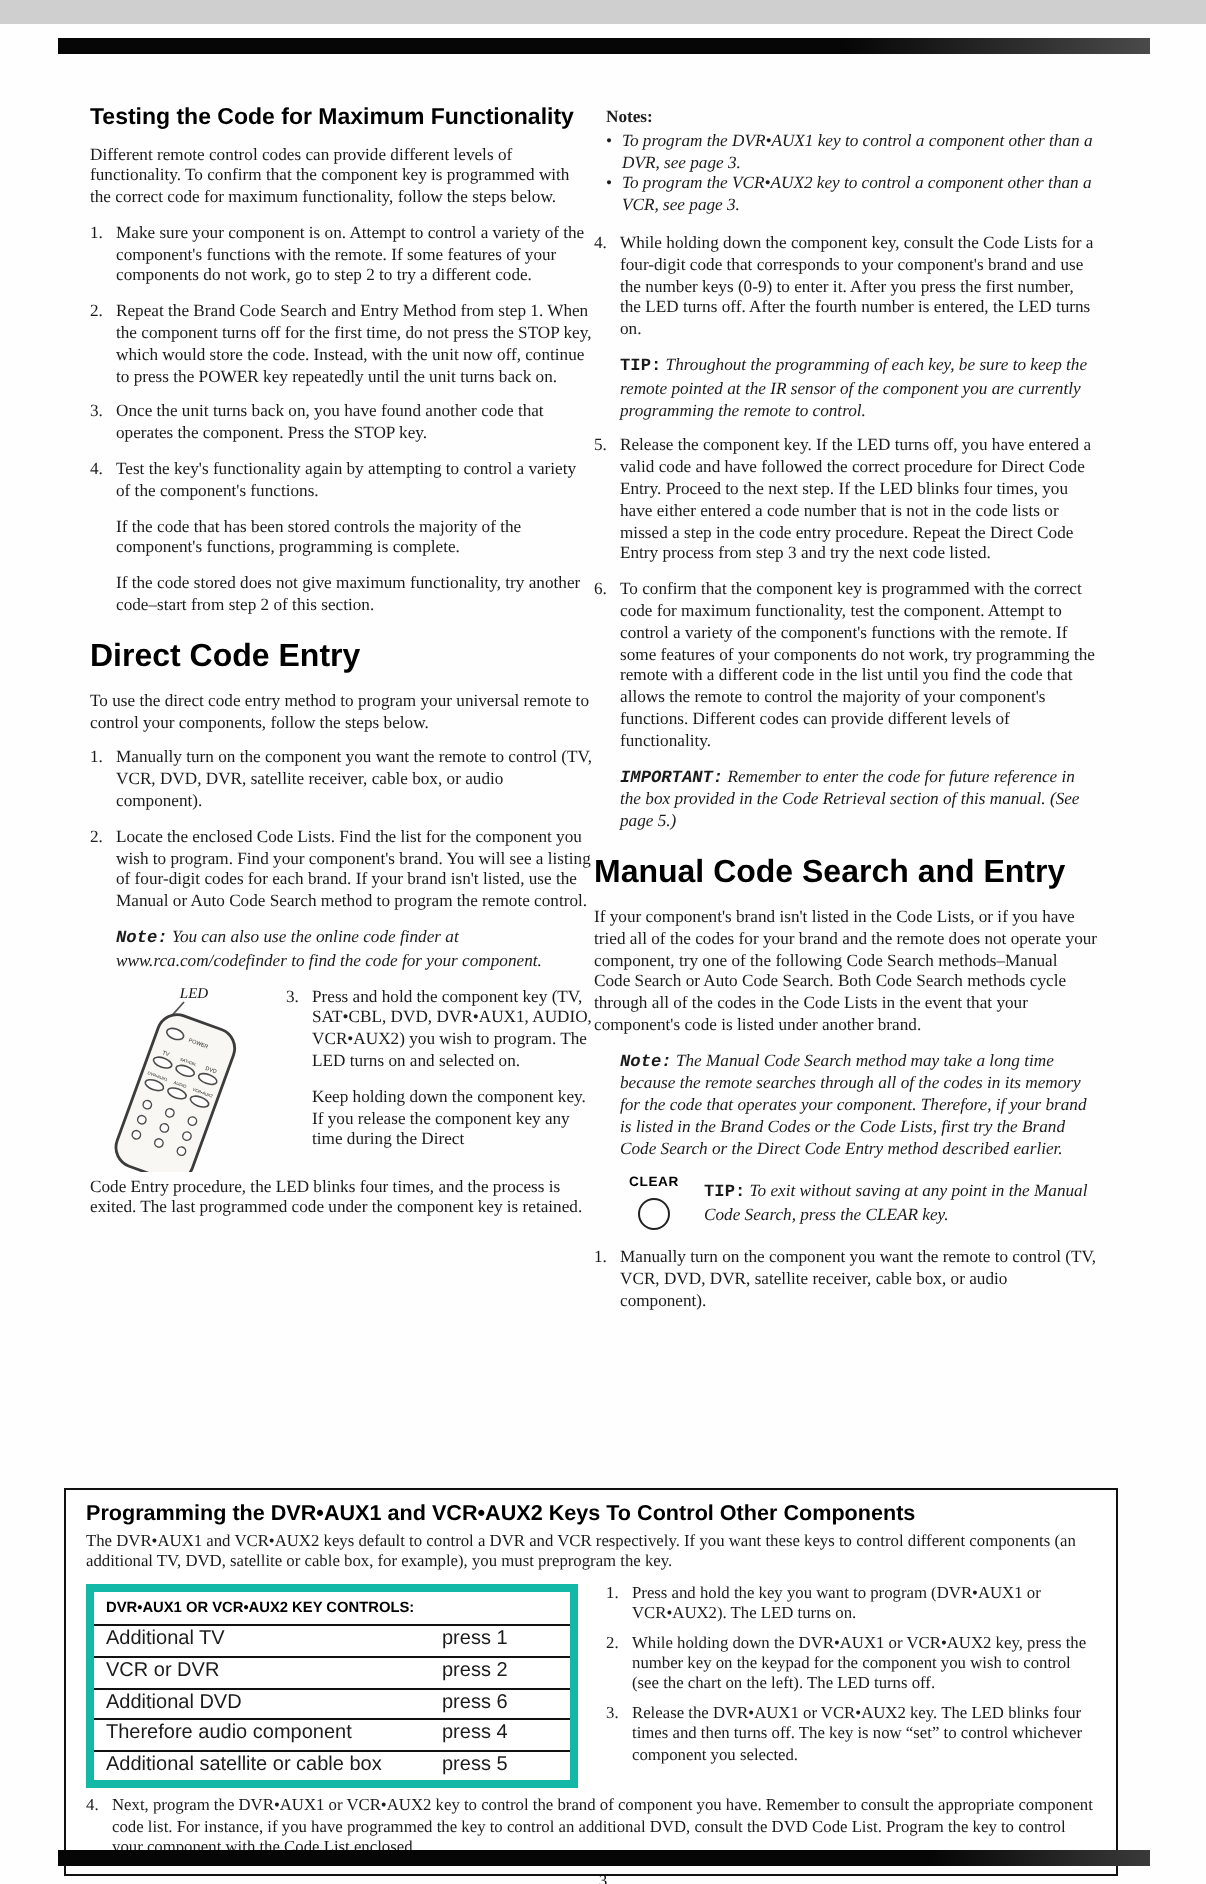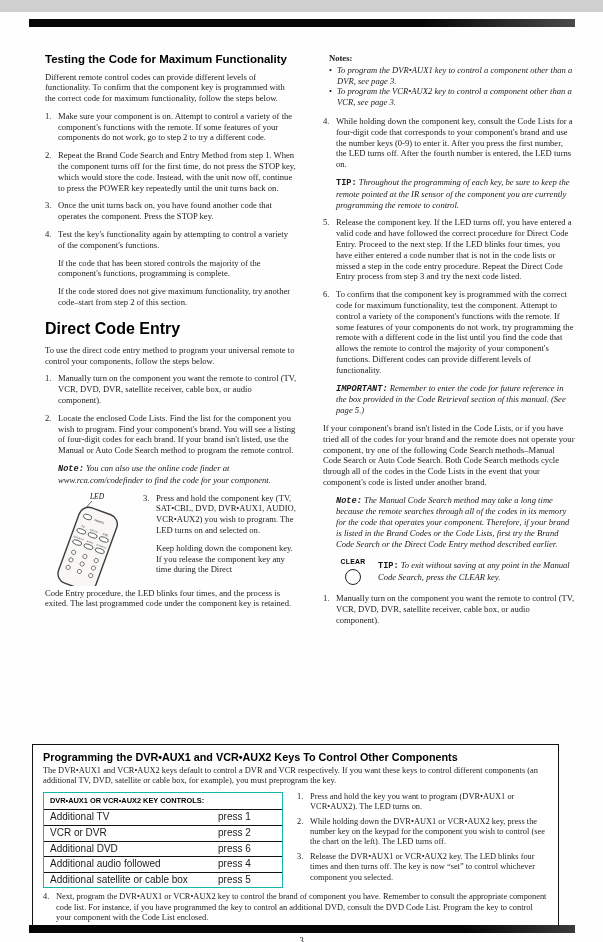--- a/index.html
+++ b/index.html
@@ -3,21 +3,21 @@
 <meta charset="utf-8">
 <style>
   html,body{margin:0;padding:0;}
   body{background:#cfcfcf;font-family:"Liberation Serif",serif;}
   .page{position:relative;width:603px;height:942px;margin:12px auto;background:#fefefe;overflow:hidden;color:#1b1b1b;}
   .bar{position:absolute;left:29px;width:546px;height:8px;}
   .bar-top{top:7px;background:linear-gradient(90deg,#060606 0%,#060606 72%,#4a4a4a 100%);}
   .bar-bottom{top:913px;background:linear-gradient(90deg,#060606 0%,#060606 80%,#3a3a3a 100%);}
   .col{position:absolute;top:41px;width:252px;}
   .col-left{left:45px;}
-  .col-right{left:323px;}
+  .col-right{left:297px;}
   .sec-title{font-family:"Liberation Sans",sans-serif;font-weight:bold;font-size:11.5px;line-height:13.5px;color:#000;margin:0 0 5px 0;}
   .big-title{font-family:"Liberation Sans",sans-serif;font-weight:bold;font-size:16px;line-height:18px;color:#000;margin:12px 0 7px 0;}
   .body-text{font-size:8.6px;line-height:10.8px;margin:0 0 7px 0;}
   .step{display:flex;font-size:8.6px;line-height:10.8px;margin:0 0 7px 0;}
   .step-n{flex:none;width:13px;}
   .step-t{flex:1;}
   .indent{margin-left:13px;}
   .italic{font-style:italic;}
   .lbl{font-weight:bold;font-style:normal;font-family:Liberation Mono, monospace;}
   .lbl.it{font-style:italic;}
@@ -35,21 +35,21 @@
   .pad-dot{fill:#fff;stroke:#4a4a4a;stroke-width:0.7;}
   .clear-row{display:flex;align-items:center;margin:2px 0 8px 13px;font-size:8.6px;line-height:10.8px;}
   .clear-key{flex:none;width:34px;text-align:center;margin-right:8px;}
   .clear-cap{font-family:"Liberation Sans",sans-serif;font-weight:bold;font-size:6.8px;letter-spacing:0.3px;color:#000;}
   .clear-circle{width:14px;height:14px;border:1.6px solid #222;border-radius:50%;margin:2px auto 0;background:#fff;}
   .clear-tip{flex:1;margin:0;}
   .bottom-box{position:absolute;left:32px;top:732px;width:527px;border:1.5px solid #111;background:#fff;padding:6px 10px 7px;box-sizing:border-box;}
   .box-title{font-family:"Liberation Sans",sans-serif;font-weight:bold;font-size:10.8px;line-height:12px;color:#000;margin:0 0 3px;}
   .box-intro{font-size:8.4px;line-height:10.4px;margin:0 0 5px;}
   .box-cols{display:flex;gap:14px;margin-bottom:4px;}
-  .key-table{flex:none;width:238px;border:1px solid #14b8a6;align-self:flex-start;background:#fff;}
+  .key-table{flex:none;width:238px;border:4px solid #14b8a6;align-self:flex-start;background:#fff;}
   .kt-header{font-family:"Liberation Sans",sans-serif;font-weight:bold;font-size:7.4px;line-height:8.6px;padding:4px 6px;color:#000;}
   .kt-row{display:flex;justify-content:space-between;font-family:"Liberation Sans",sans-serif;font-size:10px;line-height:8.6px;padding:3px 6px;border-top:1px solid #111;}
   .kt-action{flex:none;width:58px;}
   .box-steps{flex:1;}
   .box-steps .step{font-size:8.4px;line-height:10.4px;margin:0 0 4px;}
   .box-step4{display:flex;font-size:8.4px;line-height:10.4px;}
   .box-step4 .step-n{width:13px;}
   .page-num{position:absolute;top:923px;left:0;width:100%;text-align:center;font-size:8.5px;color:#111;}
 </style>
 </head>
@@ -162,20 +162,21 @@
       <span class="step-n">5.</span>
       <span class="step-t">Release the component key. If the LED turns off, you have entered a valid code and have followed the correct procedure for Direct Code Entry. Proceed to the next step. If the LED blinks four times, you have either entered a code number that is not in the code lists or missed a step in the code entry procedure. Repeat the Direct Code Entry process from step 3 and try the next code listed.</span>
     </div>
     <div class="step">
       <span class="step-n">6.</span>
       <span class="step-t">To confirm that the component key is programmed with the correct code for maximum functionality, test the component. Attempt to control a variety of the component's functions with the remote. If some features of your components do not work, try programming the remote with a different code in the list until you find the code that allows the remote to control the majority of your component's functions. Different codes can provide different levels of functionality.</span>
     </div>
 
     <p class="body-text indent"><b class="lbl it">IMPORTANT:</b> <span class="italic">Remember to enter the code for future reference in the box provided in the Code Retrieval section of this manual. (See page 5.)</span></p>
 
+    <h1 class="big-title">Manual Code Search and Entry</h1>
     <p class="body-text">If your component's brand isn't listed in the Code Lists, or if you have tried all of the codes for your brand and the remote does not operate your component, try one of the following Code Search methods–Manual Code Search or Auto Code Search. Both Code Search methods cycle through all of the codes in the Code Lists in the event that your component's code is listed under another brand.</p>
 
     <p class="body-text indent"><b class="lbl it">Note:</b> <span class="italic">The Manual Code Search method may take a long time because the remote searches through all of the codes in its memory for the code that operates your component. Therefore, if your brand is listed in the Brand Codes or the Code Lists, first try the Brand Code Search or the Direct Code Entry method described earlier.</span></p>
 
     <div class="clear-row">
       <div class="clear-key">
         <div class="clear-cap">CLEAR</div>
         <div class="clear-circle"></div>
       </div>
       <p class="clear-tip"><b class="lbl">TIP:</b> <span class="italic">To exit without saving at any point in the Manual Code Search, press the CLEAR key.</span></p>
@@ -199,21 +200,21 @@
         </div>
         <div class="kt-row">
           <span class="kt-label">VCR or DVR</span>
           <span class="kt-action">press 2</span>
         </div>
         <div class="kt-row">
           <span class="kt-label">Additional DVD</span>
           <span class="kt-action">press 6</span>
         </div>
         <div class="kt-row">
-          <span class="kt-label">Additional audio followed</span>
+          <span class="kt-label">Therefore audio component</span>
           <span class="kt-action">press 4</span>
         </div>
         <div class="kt-row">
           <span class="kt-label">Additional satellite or cable box</span>
           <span class="kt-action">press 5</span>
         </div>
       </div>
       <div class="box-steps">
         <div class="step">
           <span class="step-n">1.</span>

